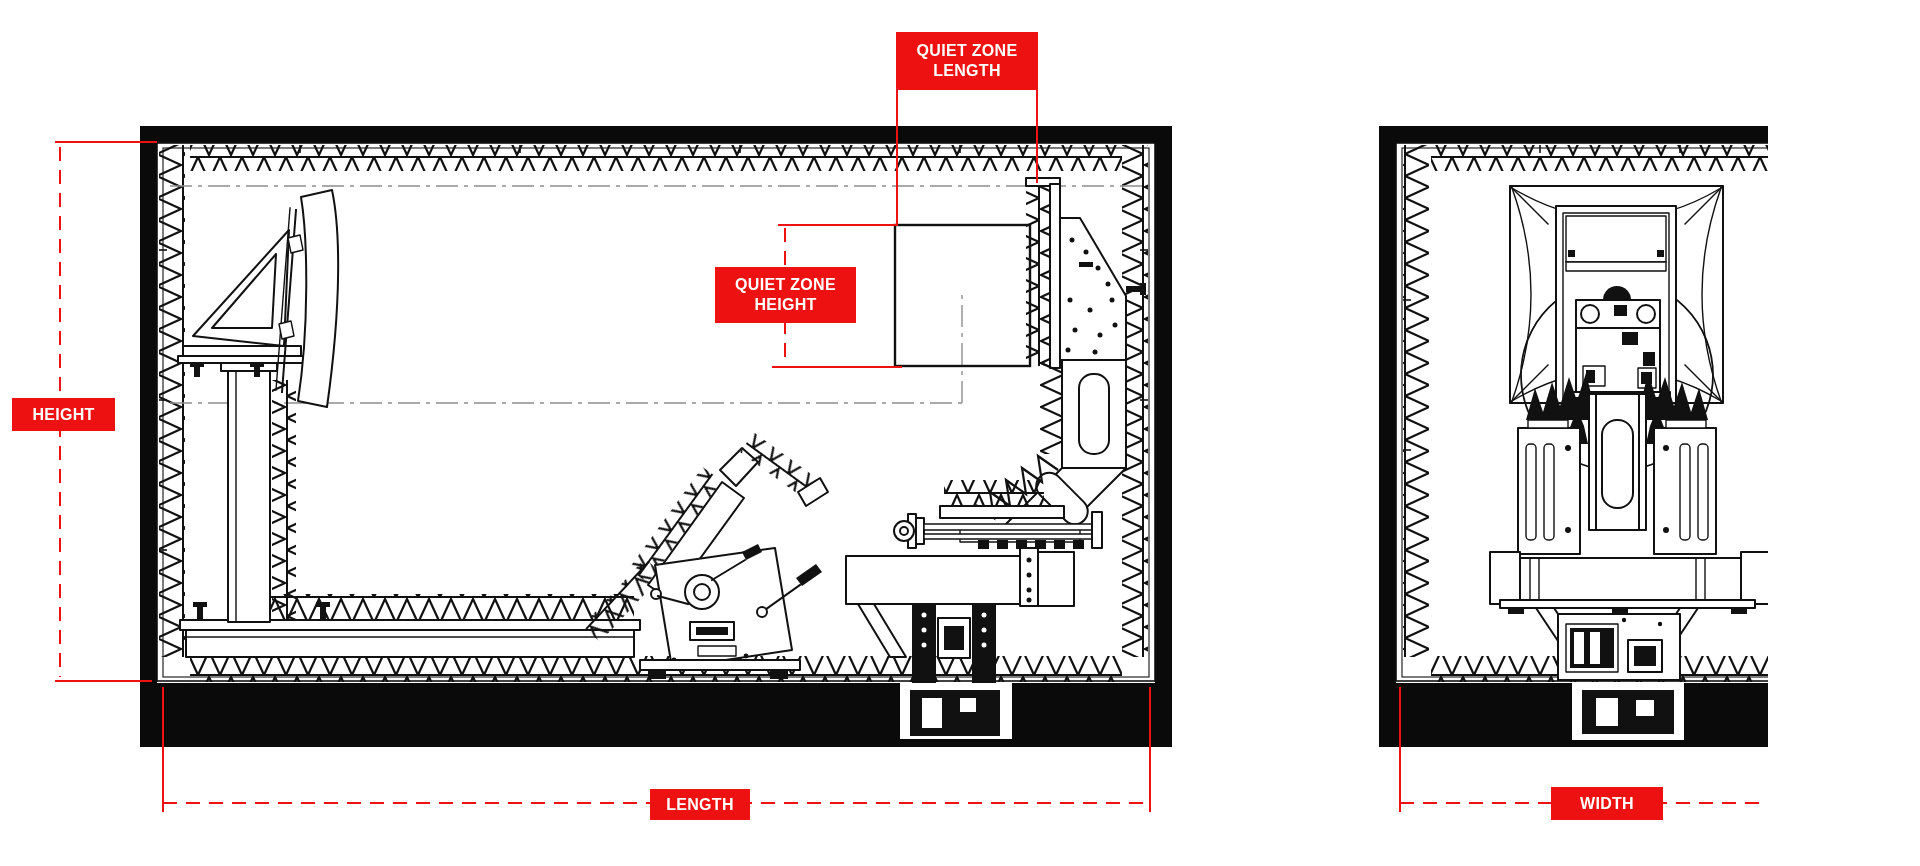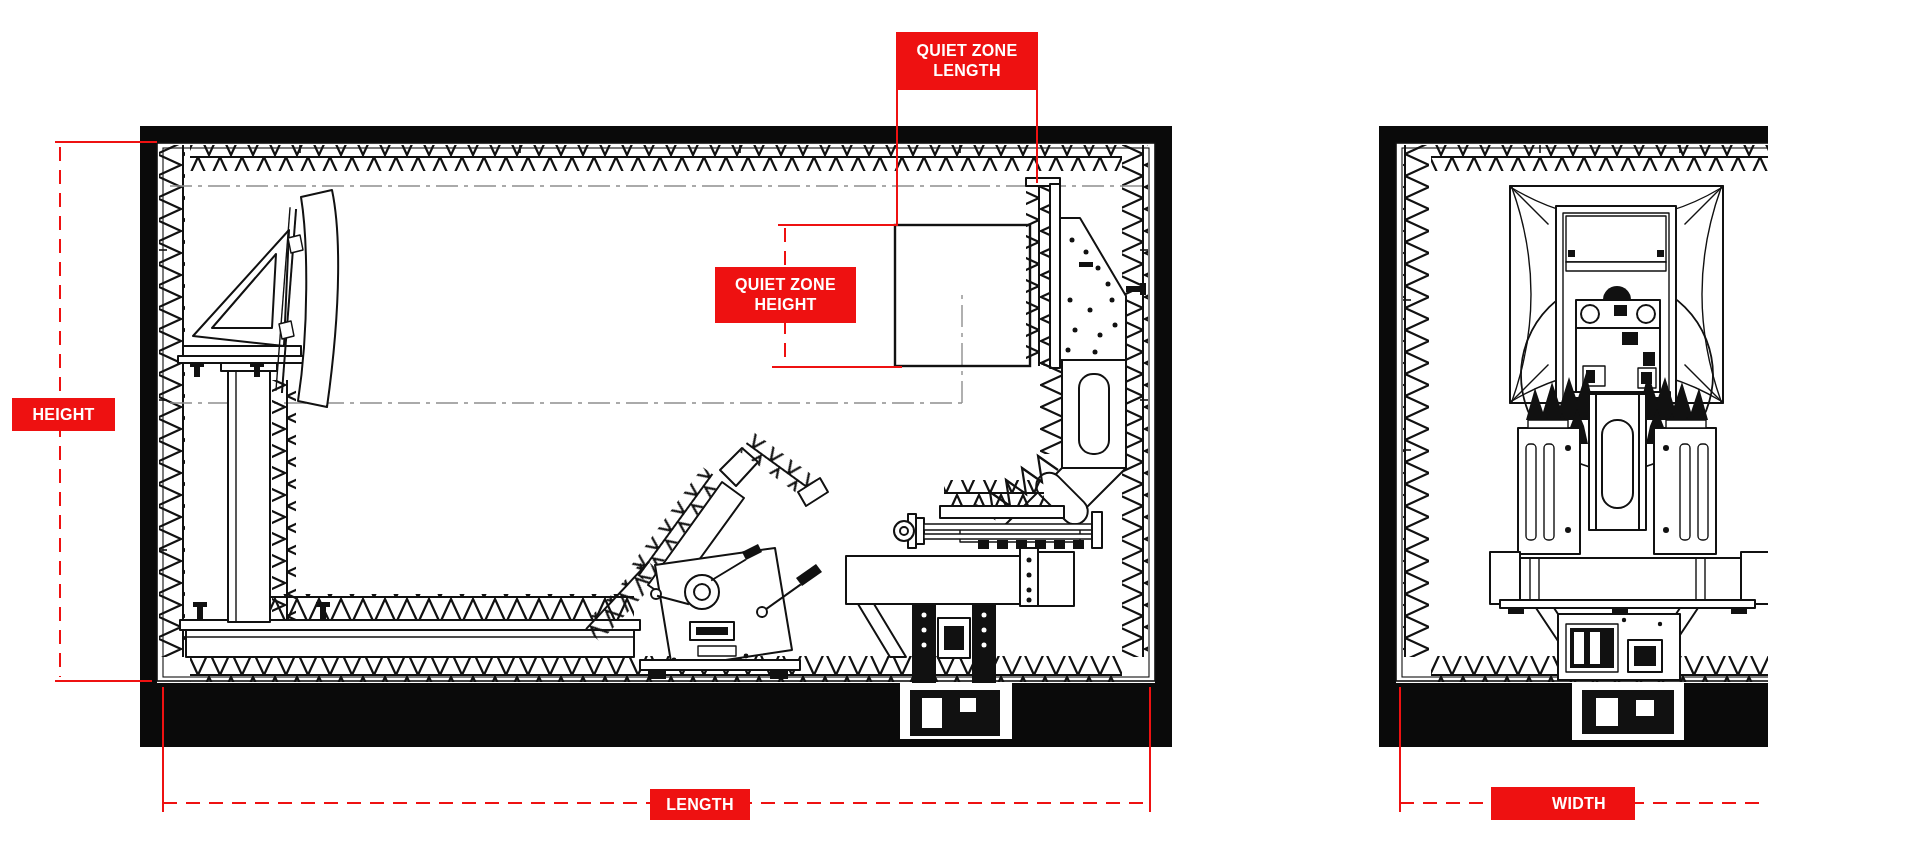--- a/index.html
+++ b/index.html
@@ -334,16 +334,16 @@
 <div class="dim-label" style="left:715px;top:267px;width:141px;height:56px;">
   <span>QUIET ZONE</span>
   <span>HEIGHT</span>
 </div>
 <div class="dim-label" style="left:12px;top:398px;width:103px;height:33px;">
   <span>HEIGHT</span>
 </div>
 <div class="dim-label" style="left:650px;top:789px;width:100px;height:31px;">
   <span>LENGTH</span>
 </div>
-<div class="dim-label" style="left:1491px;top:787px;width:112px;height:33px;padding-left:32px;">
+<div class="dim-label" style="left:1551px;top:787px;width:112px;height:33px;">
   <span>WIDTH</span>
 </div>
 </div>
 
 </body></html>

